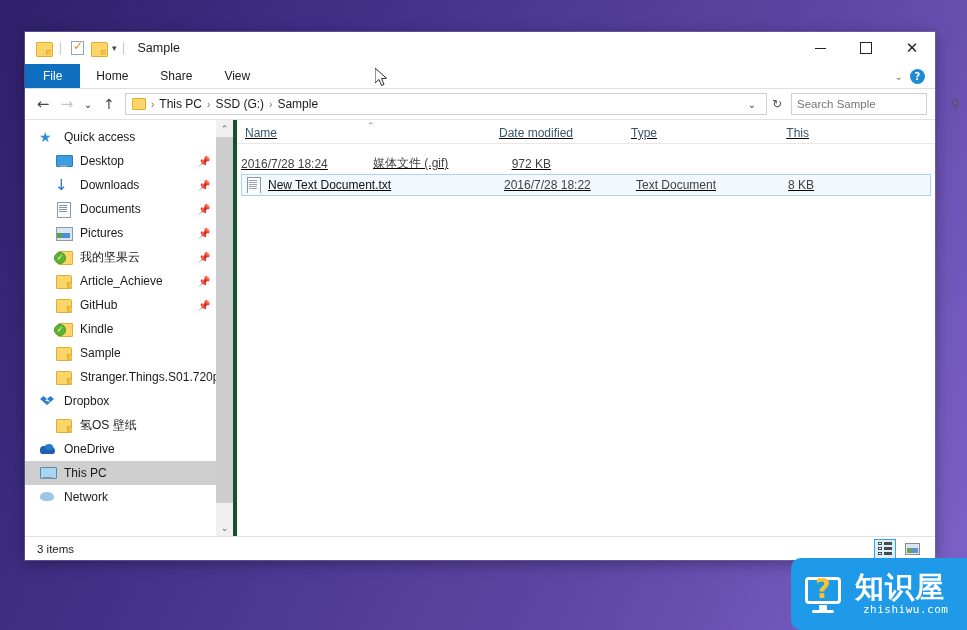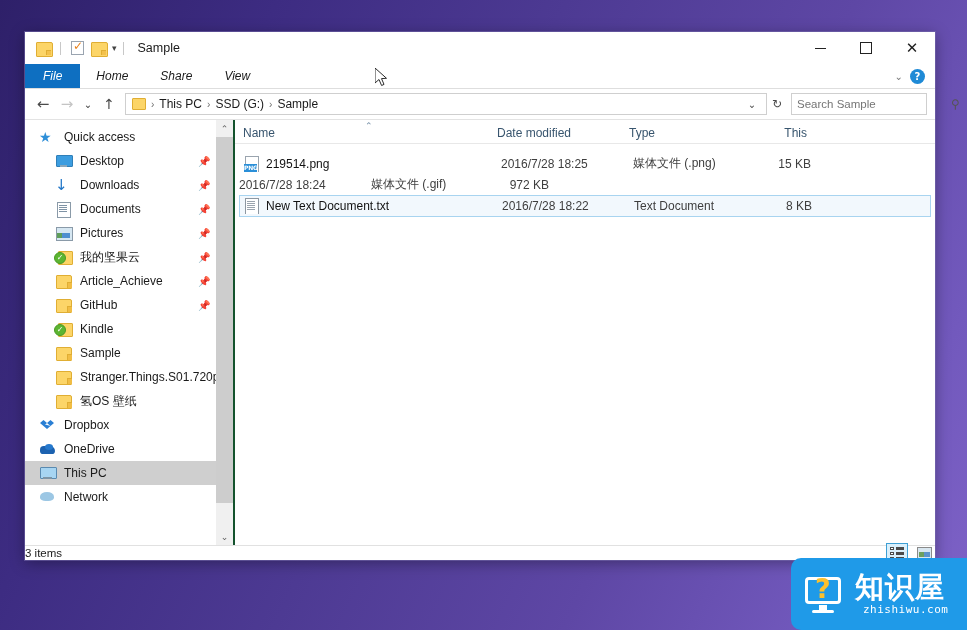--- a/index.html
+++ b/index.html
@@ -42,21 +42,21 @@
   .win-title { font-size: 12.5px; color: #1a1a1a; margin-left: 8px; }
   .wincontrols { margin-left: auto; display: flex; height: 32px; }
   .wc { width: 46px; height: 32px; display: flex; align-items: center; justify-content: center;
         font-size: 12px; color: #1b1b1b; font-family: "DejaVu Sans", sans-serif; }
   .wc.min::after { content: ""; width: 11px; height: 1px; background: #222; }
   .wc.max::after { content: ""; width: 10px; height: 10px; border: 1px solid #222; }
   .wc.close { font-size: 15px; }
   
   .ribbon { height: 25px; display: flex; align-items: stretch; background: #fff;
             border-bottom: 1px solid #dedede; flex: none; }
-  .tab { padding: 0 16px; display: flex; align-items: center; font-size: 12px; color: #1a1a1a; font-style: italic; }
+  .tab { padding: 0 16px; display: flex; align-items: center; font-size: 12px; color: #1a1a1a; }
   .tab.file { background: #0e6fc1; color: #fff; padding: 0 18px; }
   .ribbon-right { margin-left: auto; display: flex; align-items: center; gap: 7px; padding-right: 10px; }
   .chev-sm { font-size: 10px; color: #777; }
   .help-btn { width: 15px; height: 15px; border-radius: 50%; background: #1f8ad6; color: #fff;
               font-size: 10px; font-weight: bold; display: flex; align-items: center; justify-content: center;
               font-family: "DejaVu Sans", sans-serif; }
   
   .addrbar { height: 30px; display: flex; align-items: center; background: #fff; flex: none;
              padding: 0 8px 0 6px; gap: 0; }
   .nav-btn { width: 24px; height: 24px; display: flex; align-items: center; justify-content: center;
@@ -126,21 +126,21 @@
   .ic-net::before { content:""; position:absolute; left:1px; top:3px; width:14px; height:9px;
       background:#9cc7e4; border-radius:50% 50% 40% 40%; }
   
   .nav-scroll { position: absolute; right: 0; top: 0; width: 17px; height: 100%; background: #f0f0f0;
                 display: flex; flex-direction: column; align-items: center; }
   .sb-arrow { width: 17px; height: 17px; display: flex; align-items: center; justify-content: center;
               font-size: 9px; color: #606060; flex: none; font-family: "DejaVu Sans", sans-serif; }
   .sb-track { flex: 1; width: 17px; position: relative; }
   .sb-thumb { position: absolute; left: 0; top: 0; width: 17px; height: 366px; background: #cdcdcd; }
   
-  .filepane { flex: 1; background: #fff; position: relative; border-left: 2px solid #14532d; }
+  .filepane { flex: 1; background: #fff; position: relative; border-left: 4px solid #14532d; text-decoration: underline; }
   .colhdr { height: 24px; display: flex; align-items: flex-end; padding-bottom: 3px; position: relative;
             border-bottom: 1px solid #e8e8e8; }
   .col { font-size: 12px; color: #38556e; }
   .col-name { padding-left: 8px; width: 262px; }
   .col-date { width: 132px; }
   .col-type { width: 118px; }
   .col-size { width: 60px; text-align: right; }
   .sort-ind { position: absolute; left: 130px; top: 1px; font-size: 9px; color: #6e8aa3; }
   .rows { padding-top: 9px; }
   .row { height: 21px; display: flex; align-items: center; font-size: 12px; color: #121212;
@@ -157,22 +157,22 @@
   .fi-badge { position: absolute; left: 1px; bottom: 0px; width: 13px; height: 8px;
       font-size: 6px; line-height: 8px; color: #fff; text-align: center; font-weight: bold;
       font-family: "DejaVu Sans", sans-serif; letter-spacing: -0.2px; }
   .fi-png .fi-badge { background: #2a8fd8; }
   .fi-gif .fi-badge { background: #e08316; }
   .fi-txt::before { content:""; position:absolute; left:2px; top:0px; width:12px; height:16px;
       background:#fff; border:1px solid #8d97a1; }
   .fi-txt::after { content:""; position:absolute; left:4px; top:3px; width:8px; height:1px; background:#9aa4ae;
       box-shadow: 0 2px 0 #9aa4ae, 0 4px 0 #9aa4ae, 0 6px 0 #9aa4ae, 0 8px 0 #9aa4ae; }
   
-  .statusbar { height: 15px; flex: none; display: flex; align-items: center; background: #fff;
-               border-top: 1px solid #e1e1e1; padding: 0 0; }
+  .statusbar { height: 24px; flex: none; display: flex; align-items: center; background: #fff;
+               border-top: 1px solid #e1e1e1; padding: 0 12px; }
   .status-text { font-size: 11.5px; color: #1a1a1a; }
   .view-btns { margin-left: auto; display: flex; gap: 5px; align-items: center; }
   .vb { width: 22px; height: 20px; display: flex; align-items: center; justify-content: center; position: relative; }
   .vb.active { background: #d9effb; border: 1px solid #3e9fd4; }
   .vb-details { display: grid; grid-template-columns: 4px 8px; grid-template-rows: 3px 3px 3px;
                 gap: 2px 2px; }
   .vb-details i { background: #4a4a4a; display: block; }
   .vb-details i:nth-child(odd) { border: 1px solid #4a4a4a; background: #fff; }
   .vb-large { width: 15px; height: 12px; border: 1px solid #8a8a8a; background: #d9e7f0; position: relative; }
   .vb-large::after { content:""; position:absolute; left:1px; bottom:1px; right:1px; height:5px;
@@ -305,27 +305,27 @@
             <span class="nav-label">Kindle</span>
           </div>
           <div class="nav-item sub">
             <span class="nav-ic ic-folder"></span>
             <span class="nav-label">Sample</span>
           </div>
           <div class="nav-item sub">
             <span class="nav-ic ic-folder"></span>
             <span class="nav-label">Stranger.Things.S01.720p.N</span>
           </div>
-          <div class="nav-item sub">
-            <span class="nav-ic ic-folder"></span>
-            <span class="nav-label">氢OS 壁纸</span>
-          </div>
           <div class="nav-item">
             <span class="nav-ic ic-dropbox"></span>
             <span class="nav-label">Dropbox</span>
+          </div>
+          <div class="nav-item sub">
+            <span class="nav-ic ic-folder"></span>
+            <span class="nav-label">氢OS 壁纸</span>
           </div>
           <div class="nav-item">
             <span class="nav-ic ic-onedrive"></span>
             <span class="nav-label">OneDrive</span>
           </div>
           <div class="nav-item selected">
             <span class="nav-ic ic-pc"></span>
             <span class="nav-label">This PC</span>
           </div>
           <div class="nav-item">
@@ -345,31 +345,20 @@
     <div class="filepane">
       <div class="colhdr">
         <div class="col col-name">Name</div>
         <div class="col col-date">Date modified</div>
         <div class="col col-type">Type</div>
         <div class="col col-size">This</div>
         <div class="sort-ind">⌃</div>
       </div>
       <div class="rows">
           <div class="row">
-            <div class="cell-name">
-              <span class="file-ic fi-page fi-png">
-                <span class="fi-badge">PNG</span>
-              </span>
-              <span>219514.png</span>
-            </div>
-            <div class="cell-date">2016/7/28 18:25</div>
-            <div class="cell-type">媒体文件 (.png)</div>
-            <div class="cell-size">15 KB</div>
-          </div>
-          <div class="row">
             <div class="cell-date">2016/7/28 18:24</div>
             <div class="cell-type">媒体文件 (.gif)</div>
             <div class="cell-size">972 KB</div>
           </div>
           <div class="row selected">
             <div class="cell-name">
               <span class="file-ic fi-txt"></span>
               <span>New Text Document.txt</span>
             </div>
             <div class="cell-date">2016/7/28 18:22</div>

